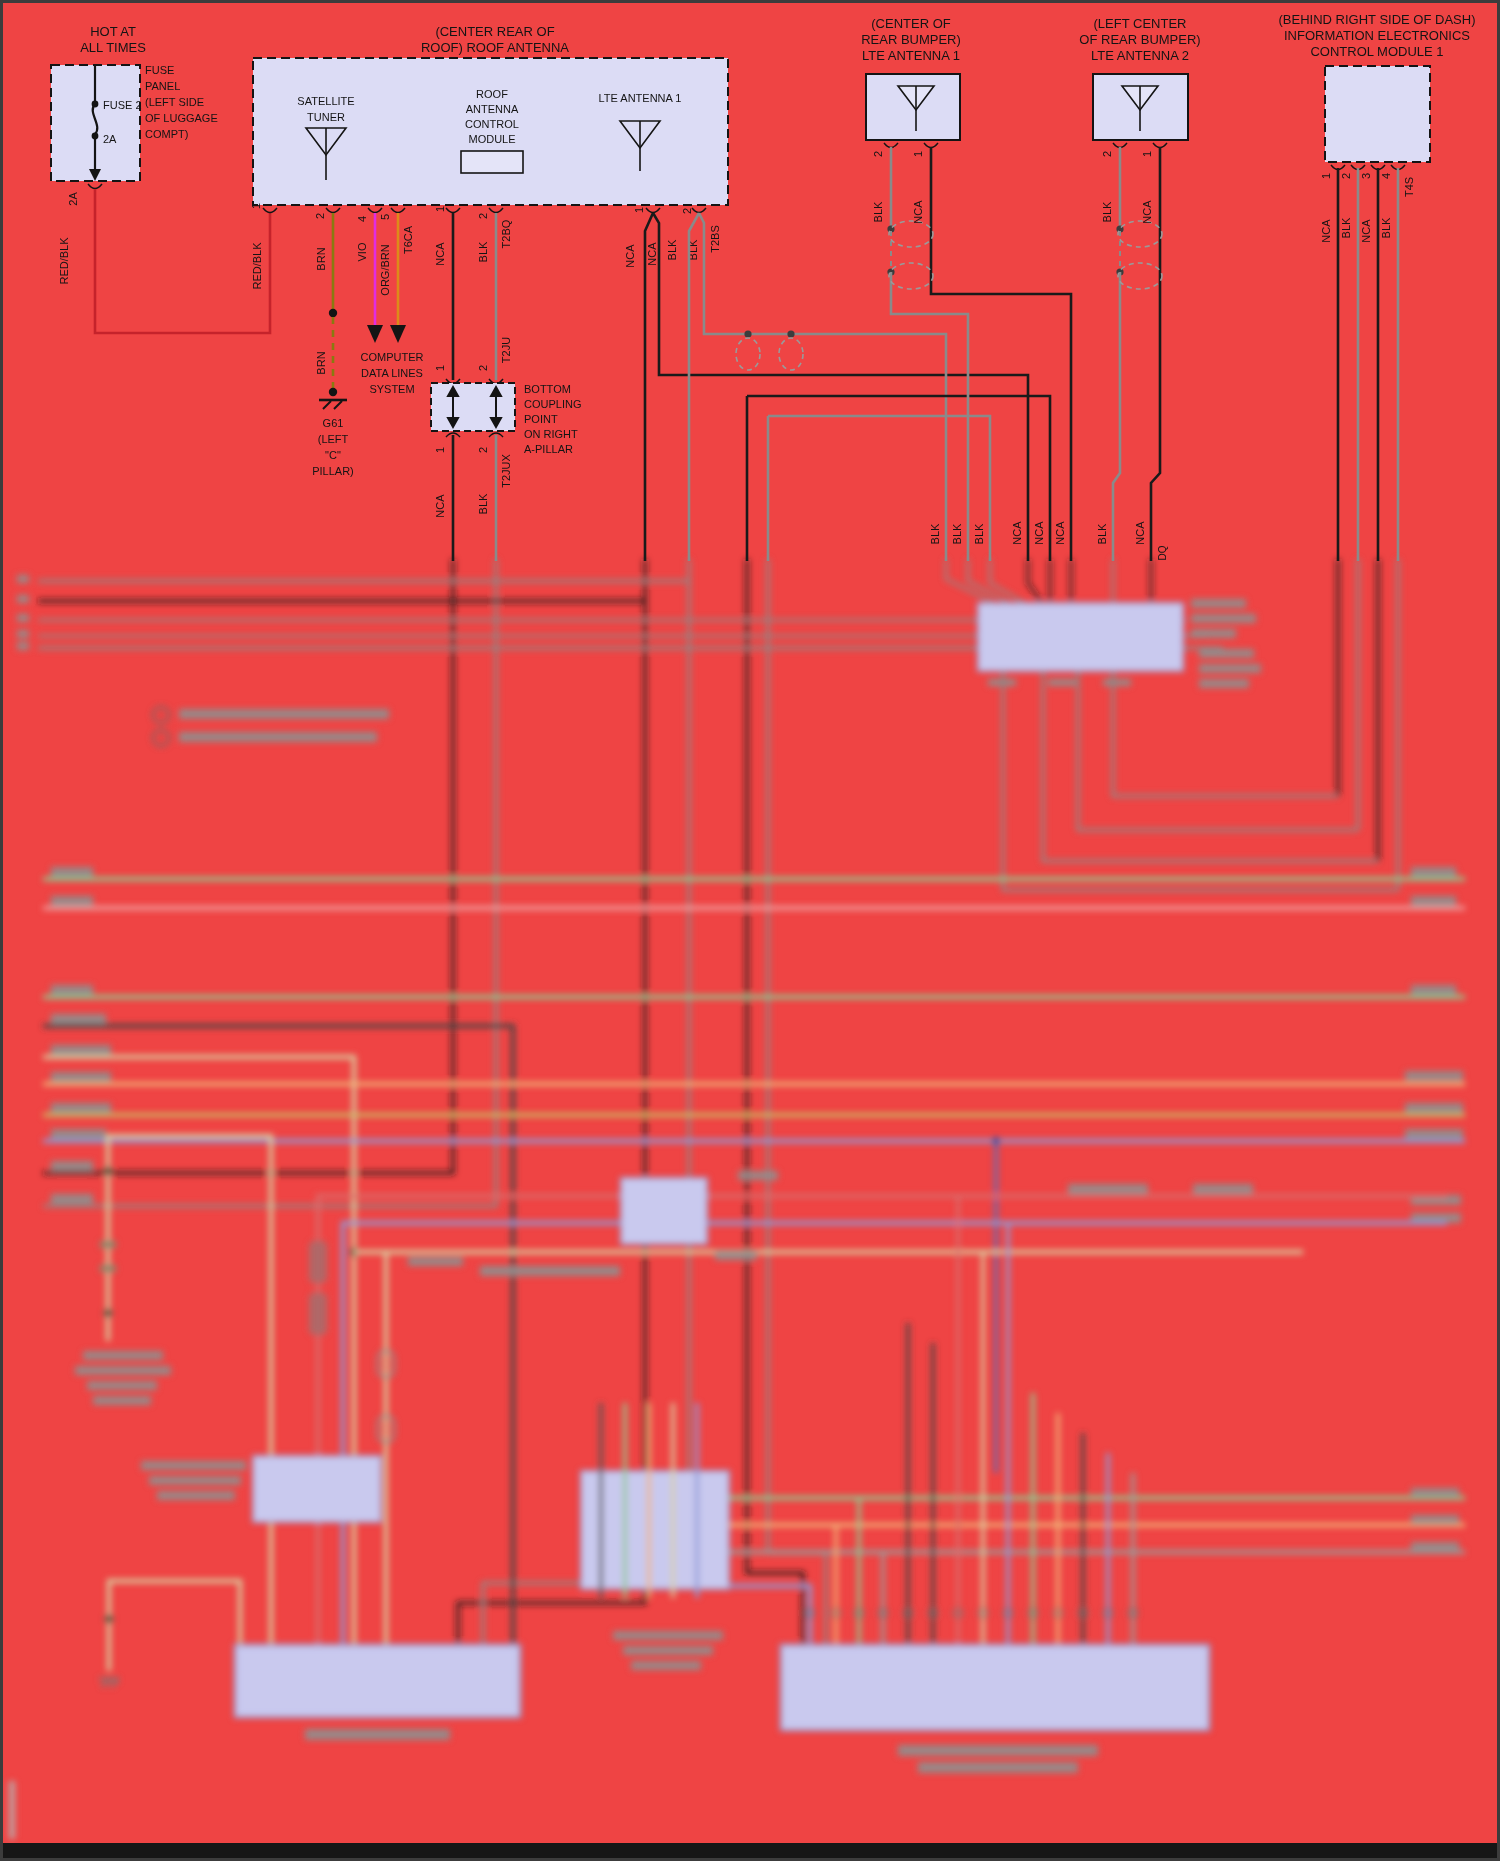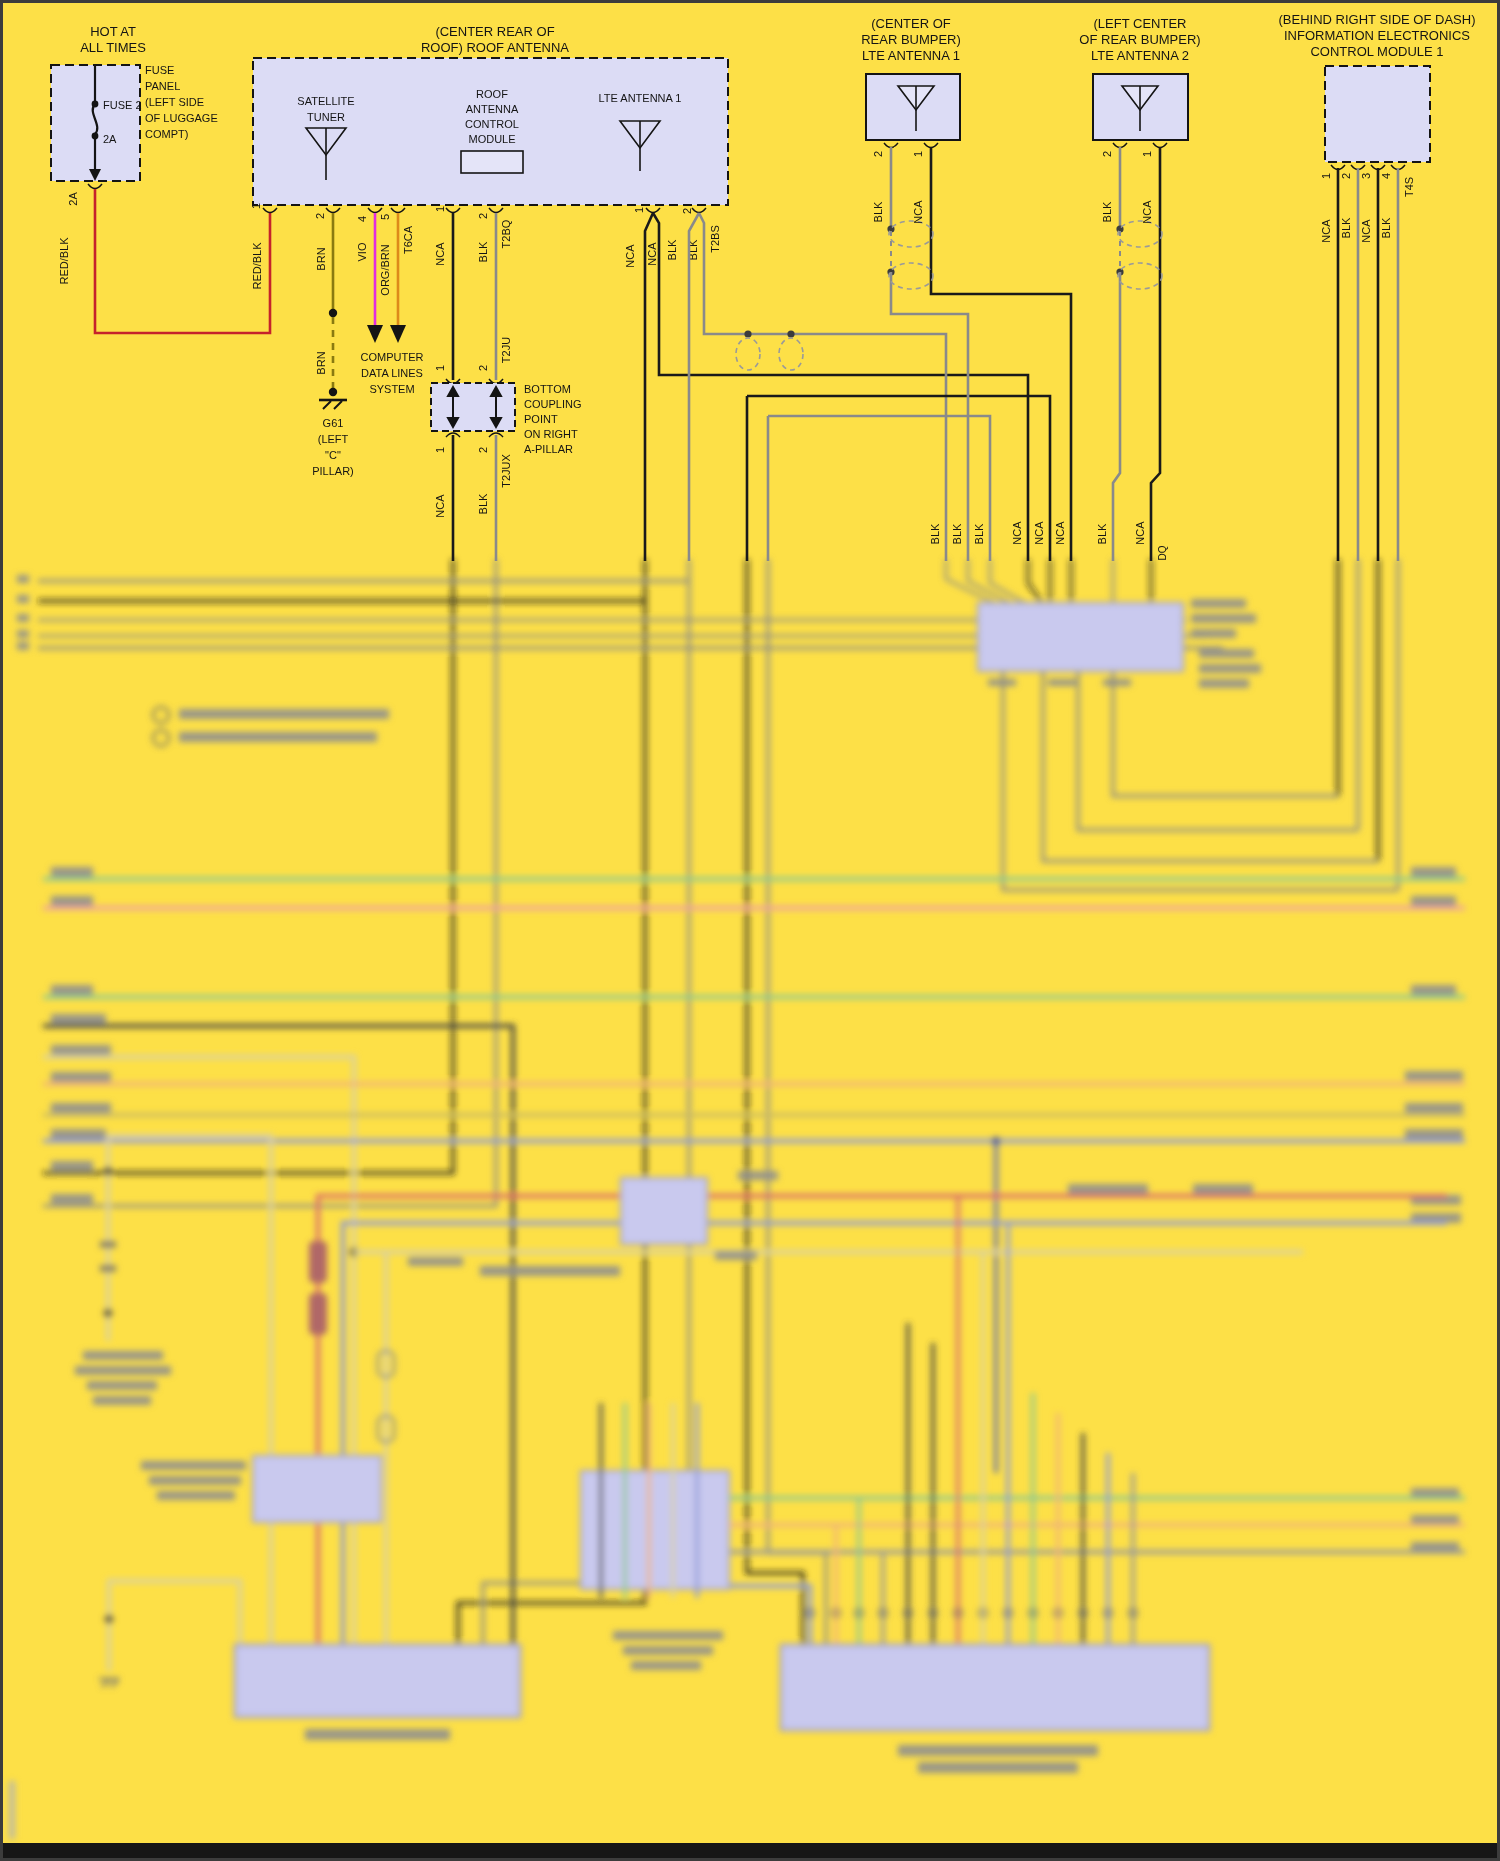--- a/index.html
+++ b/index.html
@@ -1,18 +1,18 @@
 <!DOCTYPE html>
 <html style="--module_fill: #dcdcf5; --wire_red: #c5232b; --wire_brown: #8a7a10; --wire_violet: #e12ce1; --wire_orange: #dd8a1a; --wire_black: #1a1a1a; --wire_gray: #8a8a8a; --blur_green: #8fc98f; --blur_red: #efa0a0; --blur_orange: #f0b478; --blur_olive: #c9ba62; --blur_blue: #8e9ad8; --blur_beige: #d9d0a2; --blur_darkred: #b06868; --blur_box_fill: #c9c9ee;"><head>
 <meta charset="utf-8">
 <style>
   html,body{margin:0;padding:0;background:#e8e8e8;}
   .canvas{
     position:relative;width:1500px;height:1861px;
-    background:#fde047;border:3px solid #3c3c3c;box-sizing:border-box;
+    background:#ef4444;border:3px solid #3c3c3c;box-sizing:border-box;
     font-family:"Liberation Sans",sans-serif;overflow:hidden;
   }
   svg{position:absolute;left:0;top:0;}
   text{fill:#141414;}
   .th{font-size:13px;}
   .tl{font-size:11px;}
   .ts{font-size:10px;}
   .modfill{fill:var(--module_fill);}
   .modbox{fill:var(--module_fill);stroke:#141414;stroke-width:2;}
   .dashbox{fill:var(--module_fill);stroke:#141414;stroke-width:2;stroke-dasharray:9,5;}

